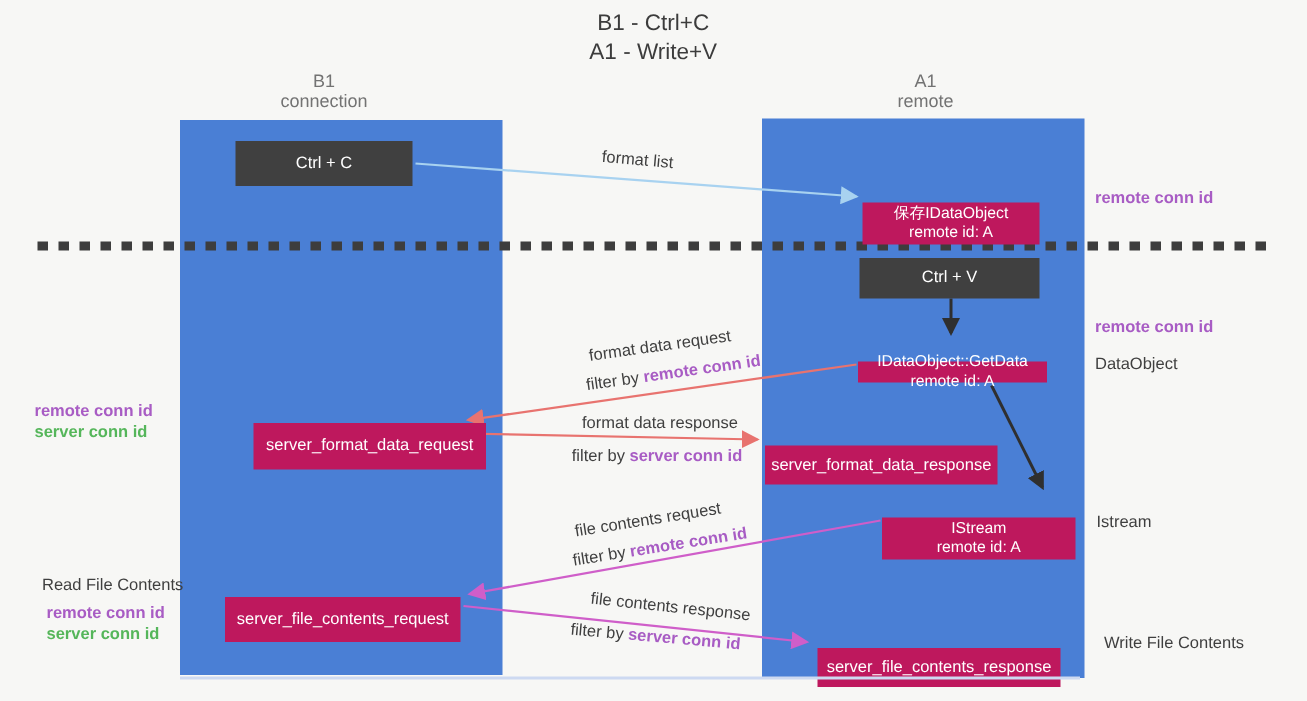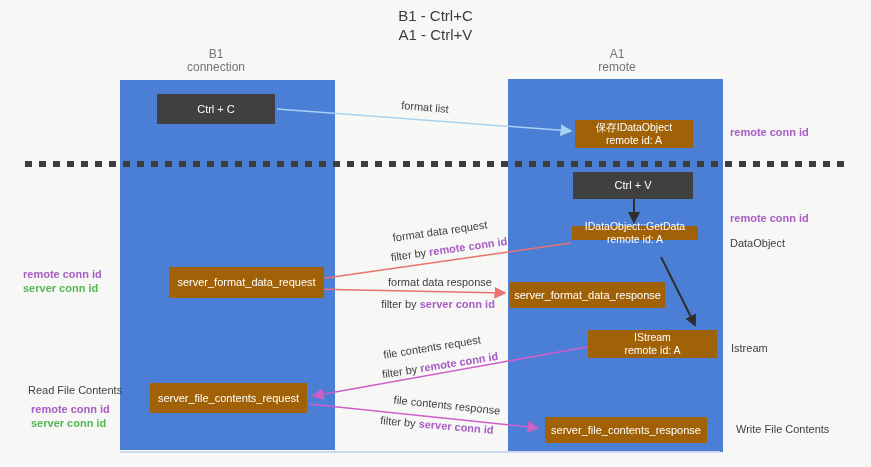--- a/index.html
+++ b/index.html
@@ -7,21 +7,21 @@
   .canvas{position:relative;width:871px;height:467px;background:#f7f7f5;overflow:hidden;}
 
   .title{position:absolute;top:6px;left:0;width:871px;text-align:center;
          font-size:15px;line-height:19px;color:#3c3c3c;}
 
   .col-header{position:absolute;text-align:center;font-size:12px;line-height:13px;color:#737373;}
   .col{position:absolute;background:#4a7fd5;}
 
   .node{position:absolute;display:flex;flex-direction:column;align-items:center;
         justify-content:center;color:#ffffff;text-align:center;line-height:13px;}
-  .node.orange{background:#a16207;}
+  .node.orange{background:#be185d;margin-top:15px;}
   .node.green{background:#404040;}
   .fs11{font-size:11px;}
   .fs105{font-size:10.5px;}
 
   .flow-label{position:absolute;font-size:11px;color:#3f3f3f;white-space:nowrap;
               transform:translate(-50%,-50%);}
   .rneg8{transform:translate(-50%,-50%) rotate(-8deg);}
   .rneg9{transform:translate(-50%,-50%) rotate(-9deg);}
   .rpos5{transform:translate(-50%,-50%) rotate(5deg);}
   .rpos6{transform:translate(-50%,-50%) rotate(6deg);}
@@ -33,21 +33,21 @@
   .arrow-layer{position:absolute;top:0;left:0;pointer-events:none;}
   .bottom-line{position:absolute;left:120px;top:451px;width:600px;height:2px;background:#cdd9f1;}
 </style>
 </head>
 <body>
 
 <div class="canvas">
 
   <div class="title">
     <div>B1 - Ctrl+C</div>
-    <div>A1 - Ctrl+V</div>
+    <div>A1 - Write+V</div>
   </div>
 
   <div class="col-header" style="left:116px;top:48px;width:200px;">
     <div>B1</div>
     <div>connection</div>
   </div>
   <div class="col-header" style="left:517px;top:48px;width:200px;">
     <div>A1</div>
     <div>remote</div>
   </div>

